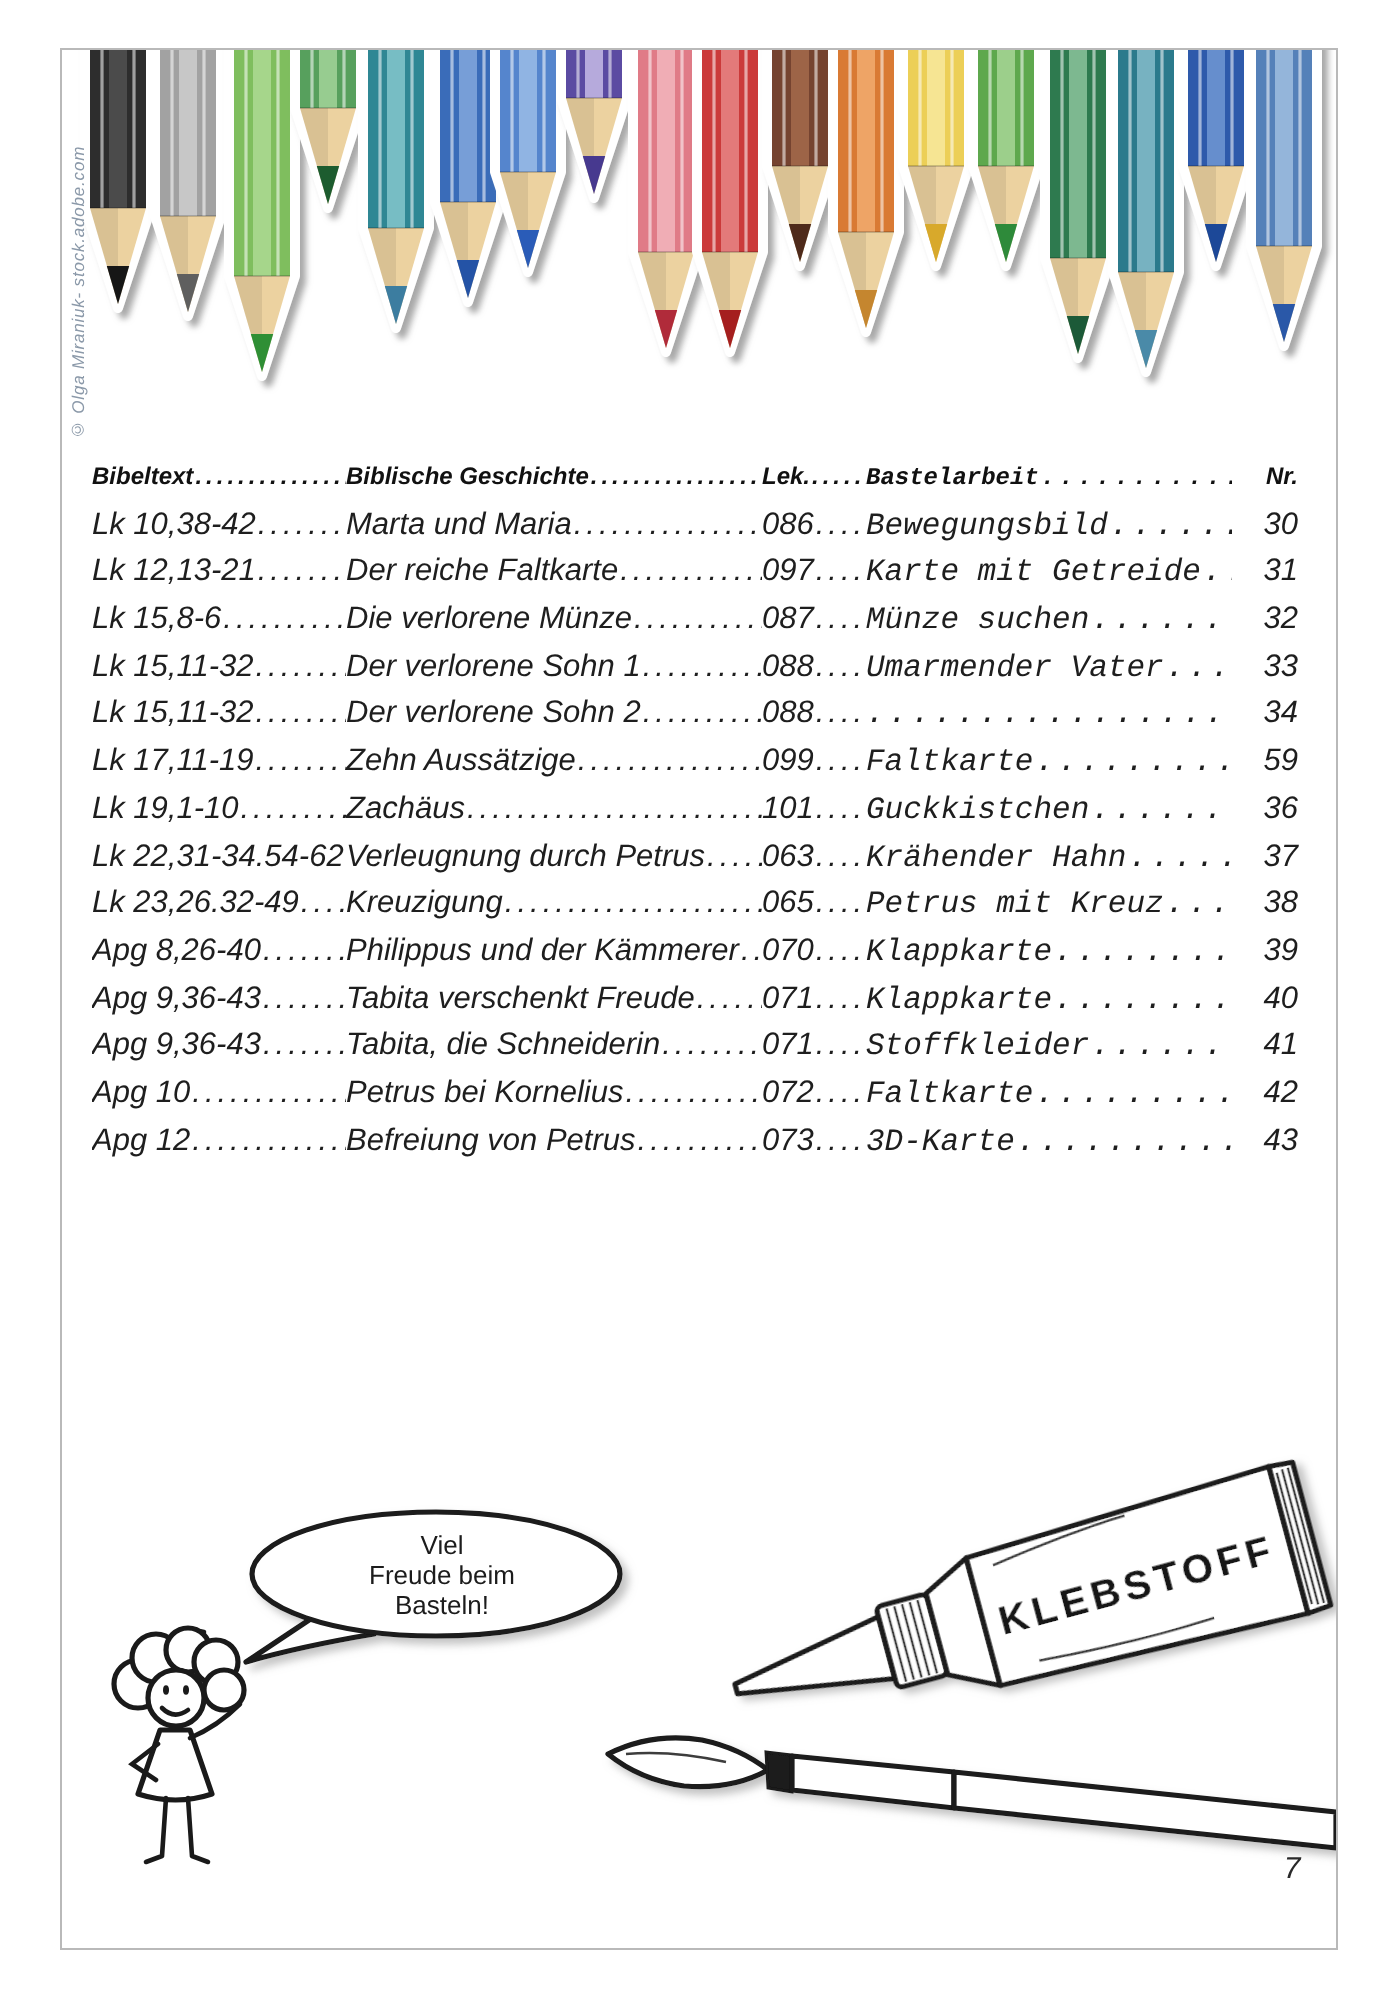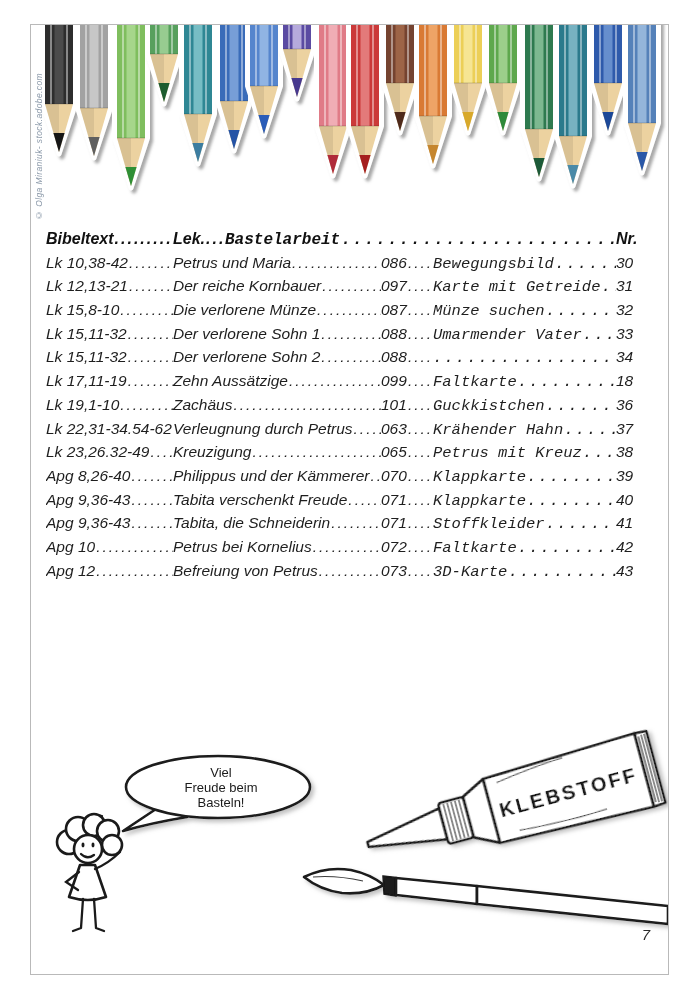--- a/index.html
+++ b/index.html
@@ -9,27 +9,27 @@
   
   .copyright{position:absolute;left:3px;top:30px;height:165px;writing-mode:vertical-rl;
              transform:rotate(180deg);font-size:8.5px;letter-spacing:.4px;color:#8b99a9;
              font-style:italic;white-space:nowrap;}
   
   .pencil-band{position:absolute;left:0;top:0;width:637px;height:185px;display:block;}
   
   .toc{position:absolute;left:15px;top:202px;width:604px;color:#1e1e1e;
        font-style:italic;font-size:15.5px;}
   .t-row{display:flex;align-items:baseline;height:23.7px;line-height:23.7px;}
-  .t-row.head{font-weight:bold;font-size:16px;color:#111;}
+  .t-row.head{font-weight:bold;font-size:12px;color:#111;}
   .c{display:flex;align-items:baseline;overflow:hidden;}
   .c1{width:127px;flex:none;}
   .c2{width:208px;flex:none;}
   .c3{width:52px;flex:none;align-items:center;}
   .c4{flex:1 1 auto;font-family:Liberation Mono, monospace;}
-  .c5{width:34px;flex:none;justify-content:flex-start;text-align:right;}
+  .c5{width:34px;flex:none;justify-content:flex-end;text-align:right;}
   .t{white-space:nowrap;flex:none;padding-right:1px;}
   .dots{flex:1 1 0;overflow:hidden;white-space:nowrap;letter-spacing:2px;}
   .dots::after{content:"................................................................";}
   
   .bottom-art{position:absolute;left:0;top:700px;width:637px;height:249px;display:block;}
   .bubble-text{font-size:13px;fill:#1a1a1a;text-anchor:middle;font-family:"Liberation Sans",sans-serif;}
   .glue-text{font-size:20px;fill:#161616;text-anchor:middle;letter-spacing:2.5px;font-weight:600;
              font-family:"Liberation Sans",sans-serif;}
   .pagenum{position:absolute;left:600px;top:901px;width:30px;text-align:center;
            font-style:italic;font-size:15px;color:#2a2a2a;}
@@ -236,77 +236,81 @@
   </svg>
 
   <div class="copyright">© Olga Miraniuk- stock.adobe.com</div>
 
   <div class="toc" id="toc">
       <div class="t-row head">
         <span class="c c1">
           <span class="t">Bibeltext</span>
           <span class="dots"></span>
         </span>
+        <span class="c c2">
+          <span class="t">Biblische Geschichte</span>
+          <span class="dots"></span>
+        </span>
         <span class="c c3">
           <span class="t">Lek.</span>
           <span class="dots"></span>
         </span>
         <span class="c c4">
           <span class="t">Bastelarbeit</span>
           <span class="dots"></span>
         </span>
         <span class="c c5">
           <span class="t">Nr.</span>
         </span>
       </div>
       <div class="t-row">
         <span class="c c1">
           <span class="t">Lk 10,38-42</span>
           <span class="dots"></span>
         </span>
         <span class="c c2">
-          <span class="t">Petrus und Maria</span>
+          <span class="t">Marta und Maria</span>
           <span class="dots"></span>
         </span>
         <span class="c c3">
           <span class="t">086</span>
           <span class="dots"></span>
         </span>
         <span class="c c4">
           <span class="t">Bewegungsbild</span>
           <span class="dots"></span>
         </span>
         <span class="c c5">
           <span class="t">30</span>
         </span>
       </div>
       <div class="t-row">
         <span class="c c1">
           <span class="t">Lk 12,13-21</span>
           <span class="dots"></span>
         </span>
         <span class="c c2">
-          <span class="t">Der reiche Kornbauer</span>
+          <span class="t">Der reiche Faltkarte</span>
           <span class="dots"></span>
         </span>
         <span class="c c3">
           <span class="t">097</span>
           <span class="dots"></span>
         </span>
         <span class="c c4">
           <span class="t">Karte mit Getreide</span>
           <span class="dots"></span>
         </span>
         <span class="c c5">
           <span class="t">31</span>
         </span>
       </div>
       <div class="t-row">
         <span class="c c1">
-          <span class="t">Lk 15,8-10</span>
+          <span class="t">Lk 15,8-6</span>
           <span class="dots"></span>
         </span>
         <span class="c c2">
           <span class="t">Die verlorene Münze</span>
           <span class="dots"></span>
         </span>
         <span class="c c3">
           <span class="t">087</span>
           <span class="dots"></span>
         </span>
@@ -370,21 +374,21 @@
         </span>
         <span class="c c3">
           <span class="t">099</span>
           <span class="dots"></span>
         </span>
         <span class="c c4">
           <span class="t">Faltkarte</span>
           <span class="dots"></span>
         </span>
         <span class="c c5">
-          <span class="t">18</span>
+          <span class="t">59</span>
         </span>
       </div>
       <div class="t-row">
         <span class="c c1">
           <span class="t">Lk 19,1-10</span>
           <span class="dots"></span>
         </span>
         <span class="c c2">
           <span class="t">Zachäus</span>
           <span class="dots"></span>

